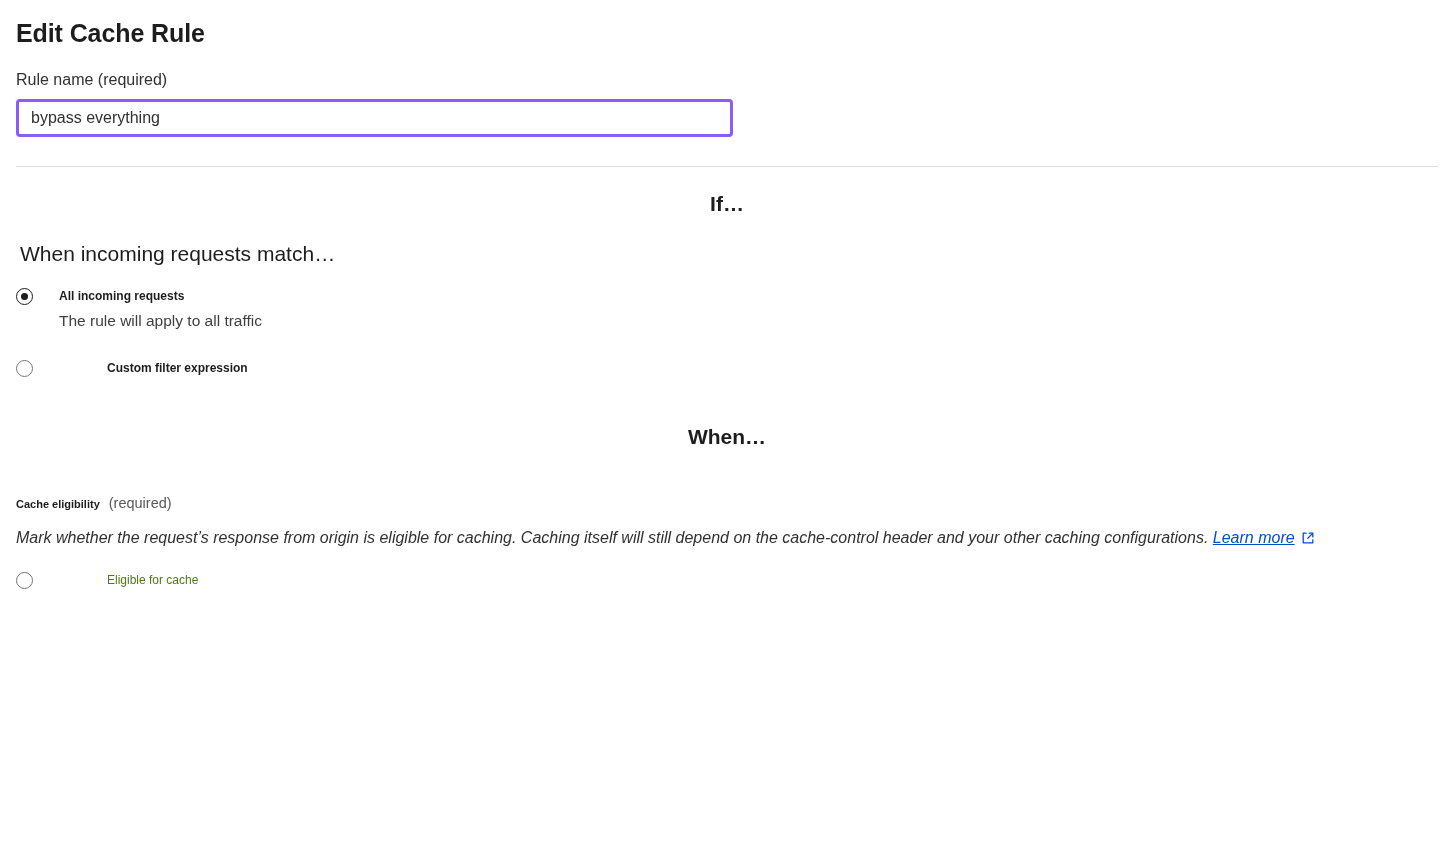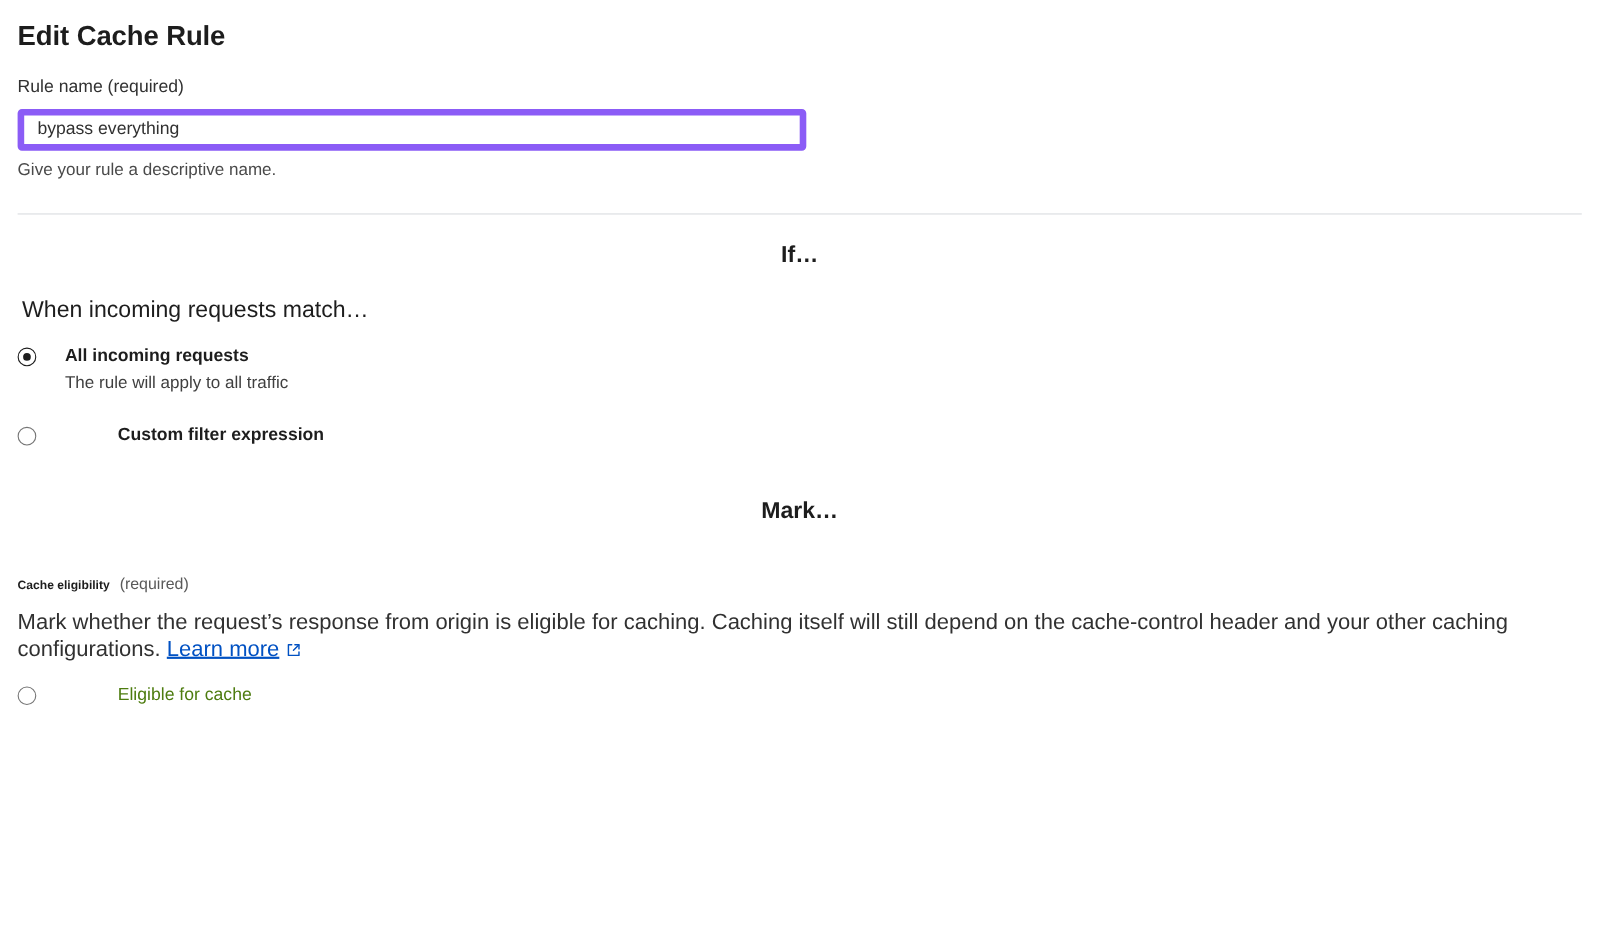--- a/index.html
+++ b/index.html
@@ -30,21 +30,21 @@
   .field-label {
     font-size: 16px;
     line-height: 20px;
     color: #313131;
     margin-bottom: 9px;
   }
   .text-input {
     box-sizing: border-box;
     width: 717px;
     height: 38px;
-    border: 6px solid #8b5cf6;
+    border: 3px solid #8b5cf6;
     border-radius: 4px;
     padding: 0 12px;
     font-family: "Liberation Sans", sans-serif;
     font-size: 16px;
     color: #313131;
     background: #fff;
     outline: none;
   }
   .help-text {
     font-size: 15.5px;
@@ -103,21 +103,21 @@
     top: 3.5px;
     width: 7px;
     height: 7px;
     border-radius: 50%;
     background: #1d1d1d;
   }
   .radio-text {
     margin-left: 26px;
   }
   .radio-title {
-    font-size: 16px;
+    font-size: 12px;
     line-height: 20px;
     font-weight: bold;
     color: #1d1d1d;
   }
   .radio-desc {
     font-size: 15.5px;
     line-height: 22px;
     color: #3f3f3f;
     margin-top: 4px;
   }
@@ -137,25 +137,26 @@
     font-weight: bold;
     color: #1d1d1d;
     margin-top: 20px;
   }
   .label-muted {
     font-size: 14.5px;
     line-height: 19px;
     color: #5a5a5a;
   }
   .paragraph {
-    font-size: 20px;
+    font-size: 16px;
     line-height: 24px;
     color: #313131;
     margin: 11px 0 0 0;
     max-width: 1424px;
+    font-style: italic;
   }
   .link {
     color: #0051c3;
     text-decoration: underline;
     cursor: pointer;
   }
   .ext-icon {
     display: inline-block;
     vertical-align: -2px;
     margin-left: 6px;
@@ -166,21 +167,20 @@
 </head>
 <body>
 
 <div class="page">
 
   <h1 class="title">Edit Cache Rule</h1>
 
   <div>
     <div class="field-label">Rule name (required)</div>
     <input class="text-input" type="text" value="bypass everything" style="">
-    <div class="help-text">Give your rule a descriptive name.</div>
   </div>
 
   <hr class="divider">
 
   <h2 class="section">If…</h2>
   <h3 class="subsection">When incoming requests match…</h3>
 
   <div class="radio-group">
 
     <div class="radio-row">
@@ -193,21 +193,21 @@
 
     <div class="radio-row">
       <span class="radio"></span>
       <span class="radio-text">
         <span class="radio-title">Custom filter expression</span>
       </span>
     </div>
 
   </div>
 
-  <h2 class="section" style="margin-top:46px;">Mark…</h2>
+  <h2 class="section" style="margin-top:46px;">When…</h2>
 
   <div class="label-inline">
     <span class="label-strong">Cache eligibility</span>
     <span class="label-muted">(required)</span>
   </div>
 
   <p class="paragraph">
     <span>Mark whether the request’s response from origin is eligible for caching. Caching itself will still depend on the cache-control header and your other caching configurations.</span>
     <a class="link">Learn more</a><span class="ext-icon"><svg width="14" height="14" viewBox="0 0 14 14" aria-hidden="true">
           <path d="M5.2 2.2H2.2v9.6h9.6V8.8" fill="none" stroke="#0051c3" stroke-width="1.3" stroke-linecap="round" stroke-linejoin="round"></path>

